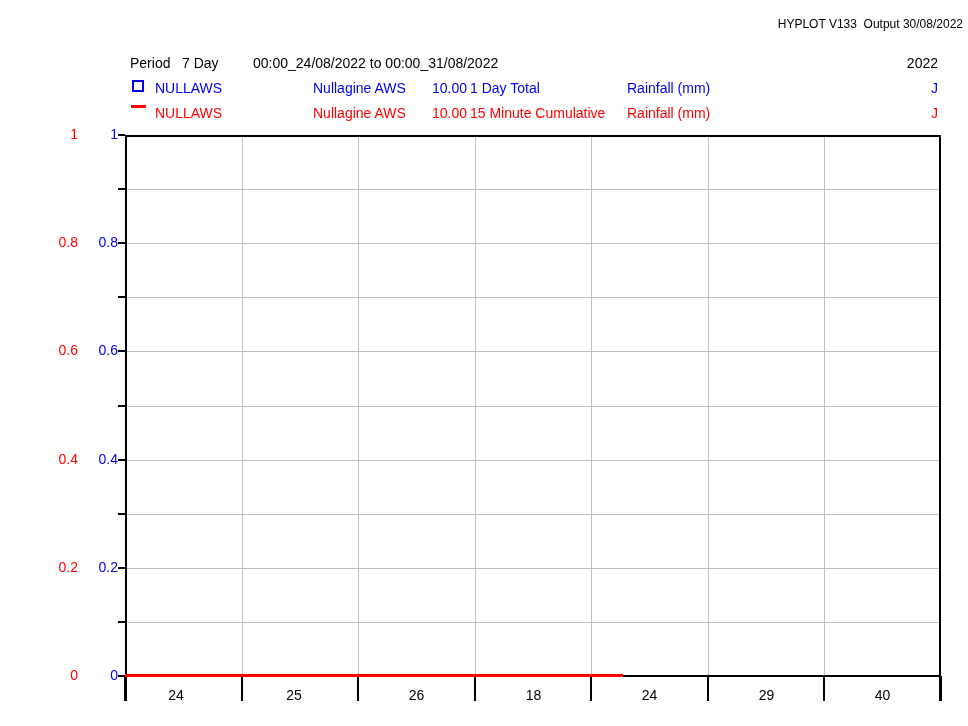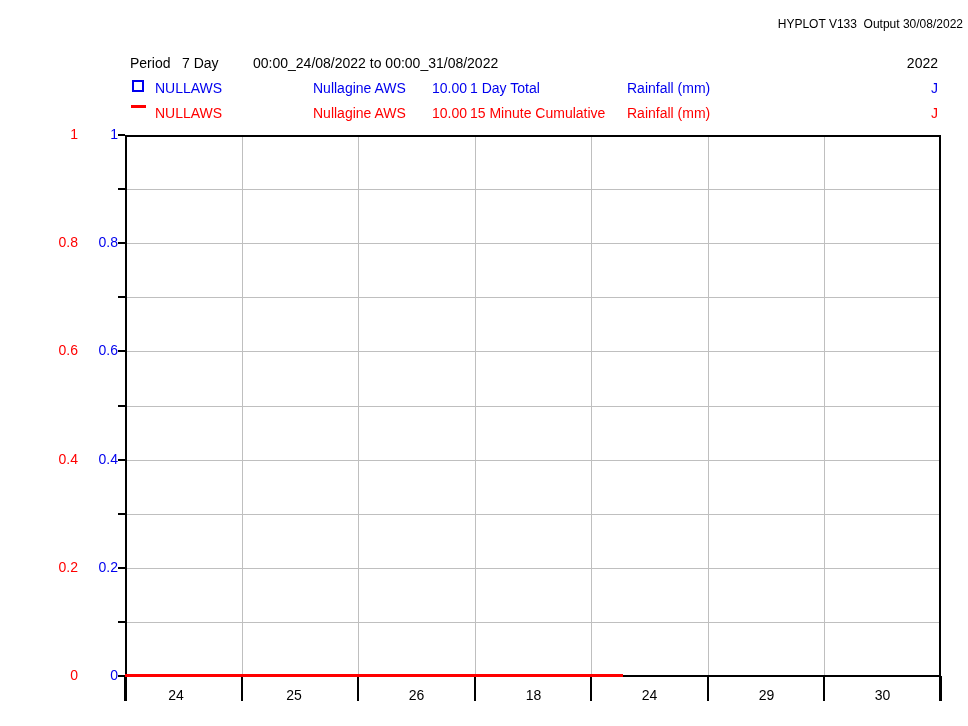--- a/index.html
+++ b/index.html
@@ -120,17 +120,17 @@
       <div style="left: 465px; top: 541px; width: 2px; height: 25px; background: rgb(0, 0, 0);"></div>
       <div style="left: 582px; top: 541px; width: 2px; height: 25px; background: rgb(0, 0, 0);"></div>
       <div style="left: 698px; top: 541px; width: 2px; height: 25px; background: rgb(0, 0, 0);"></div>
       <div style="left: 815px; top: 541px; width: 2px; height: 25px; background: rgb(0, 0, 0);"></div>
       <div class="xlab" style="left: 0px; top: 552px; width: 102px;">24</div>
       <div class="xlab" style="left: 117px; top: 552px; width: 104px;">25</div>
       <div class="xlab" style="left: 233px; top: 552px; width: 117px;">26</div>
       <div class="xlab" style="left: 350px; top: 552px; width: 117px;">18</div>
       <div class="xlab" style="left: 466px; top: 552px; width: 117px;">24</div>
       <div class="xlab" style="left: 583px; top: 552px; width: 117px;">29</div>
-      <div class="xlab" style="left: 699px; top: 552px; width: 117px;">30</div>
+      <div class="xlab" style="left: 699px; top: 552px; width: 117px;">40</div>
       <div style="left: 0px; top: 539px; width: 498px; height: 3px; background: rgb(255, 0, 0);"></div>
     </div>
 
 </div>
 
 </body></html>

